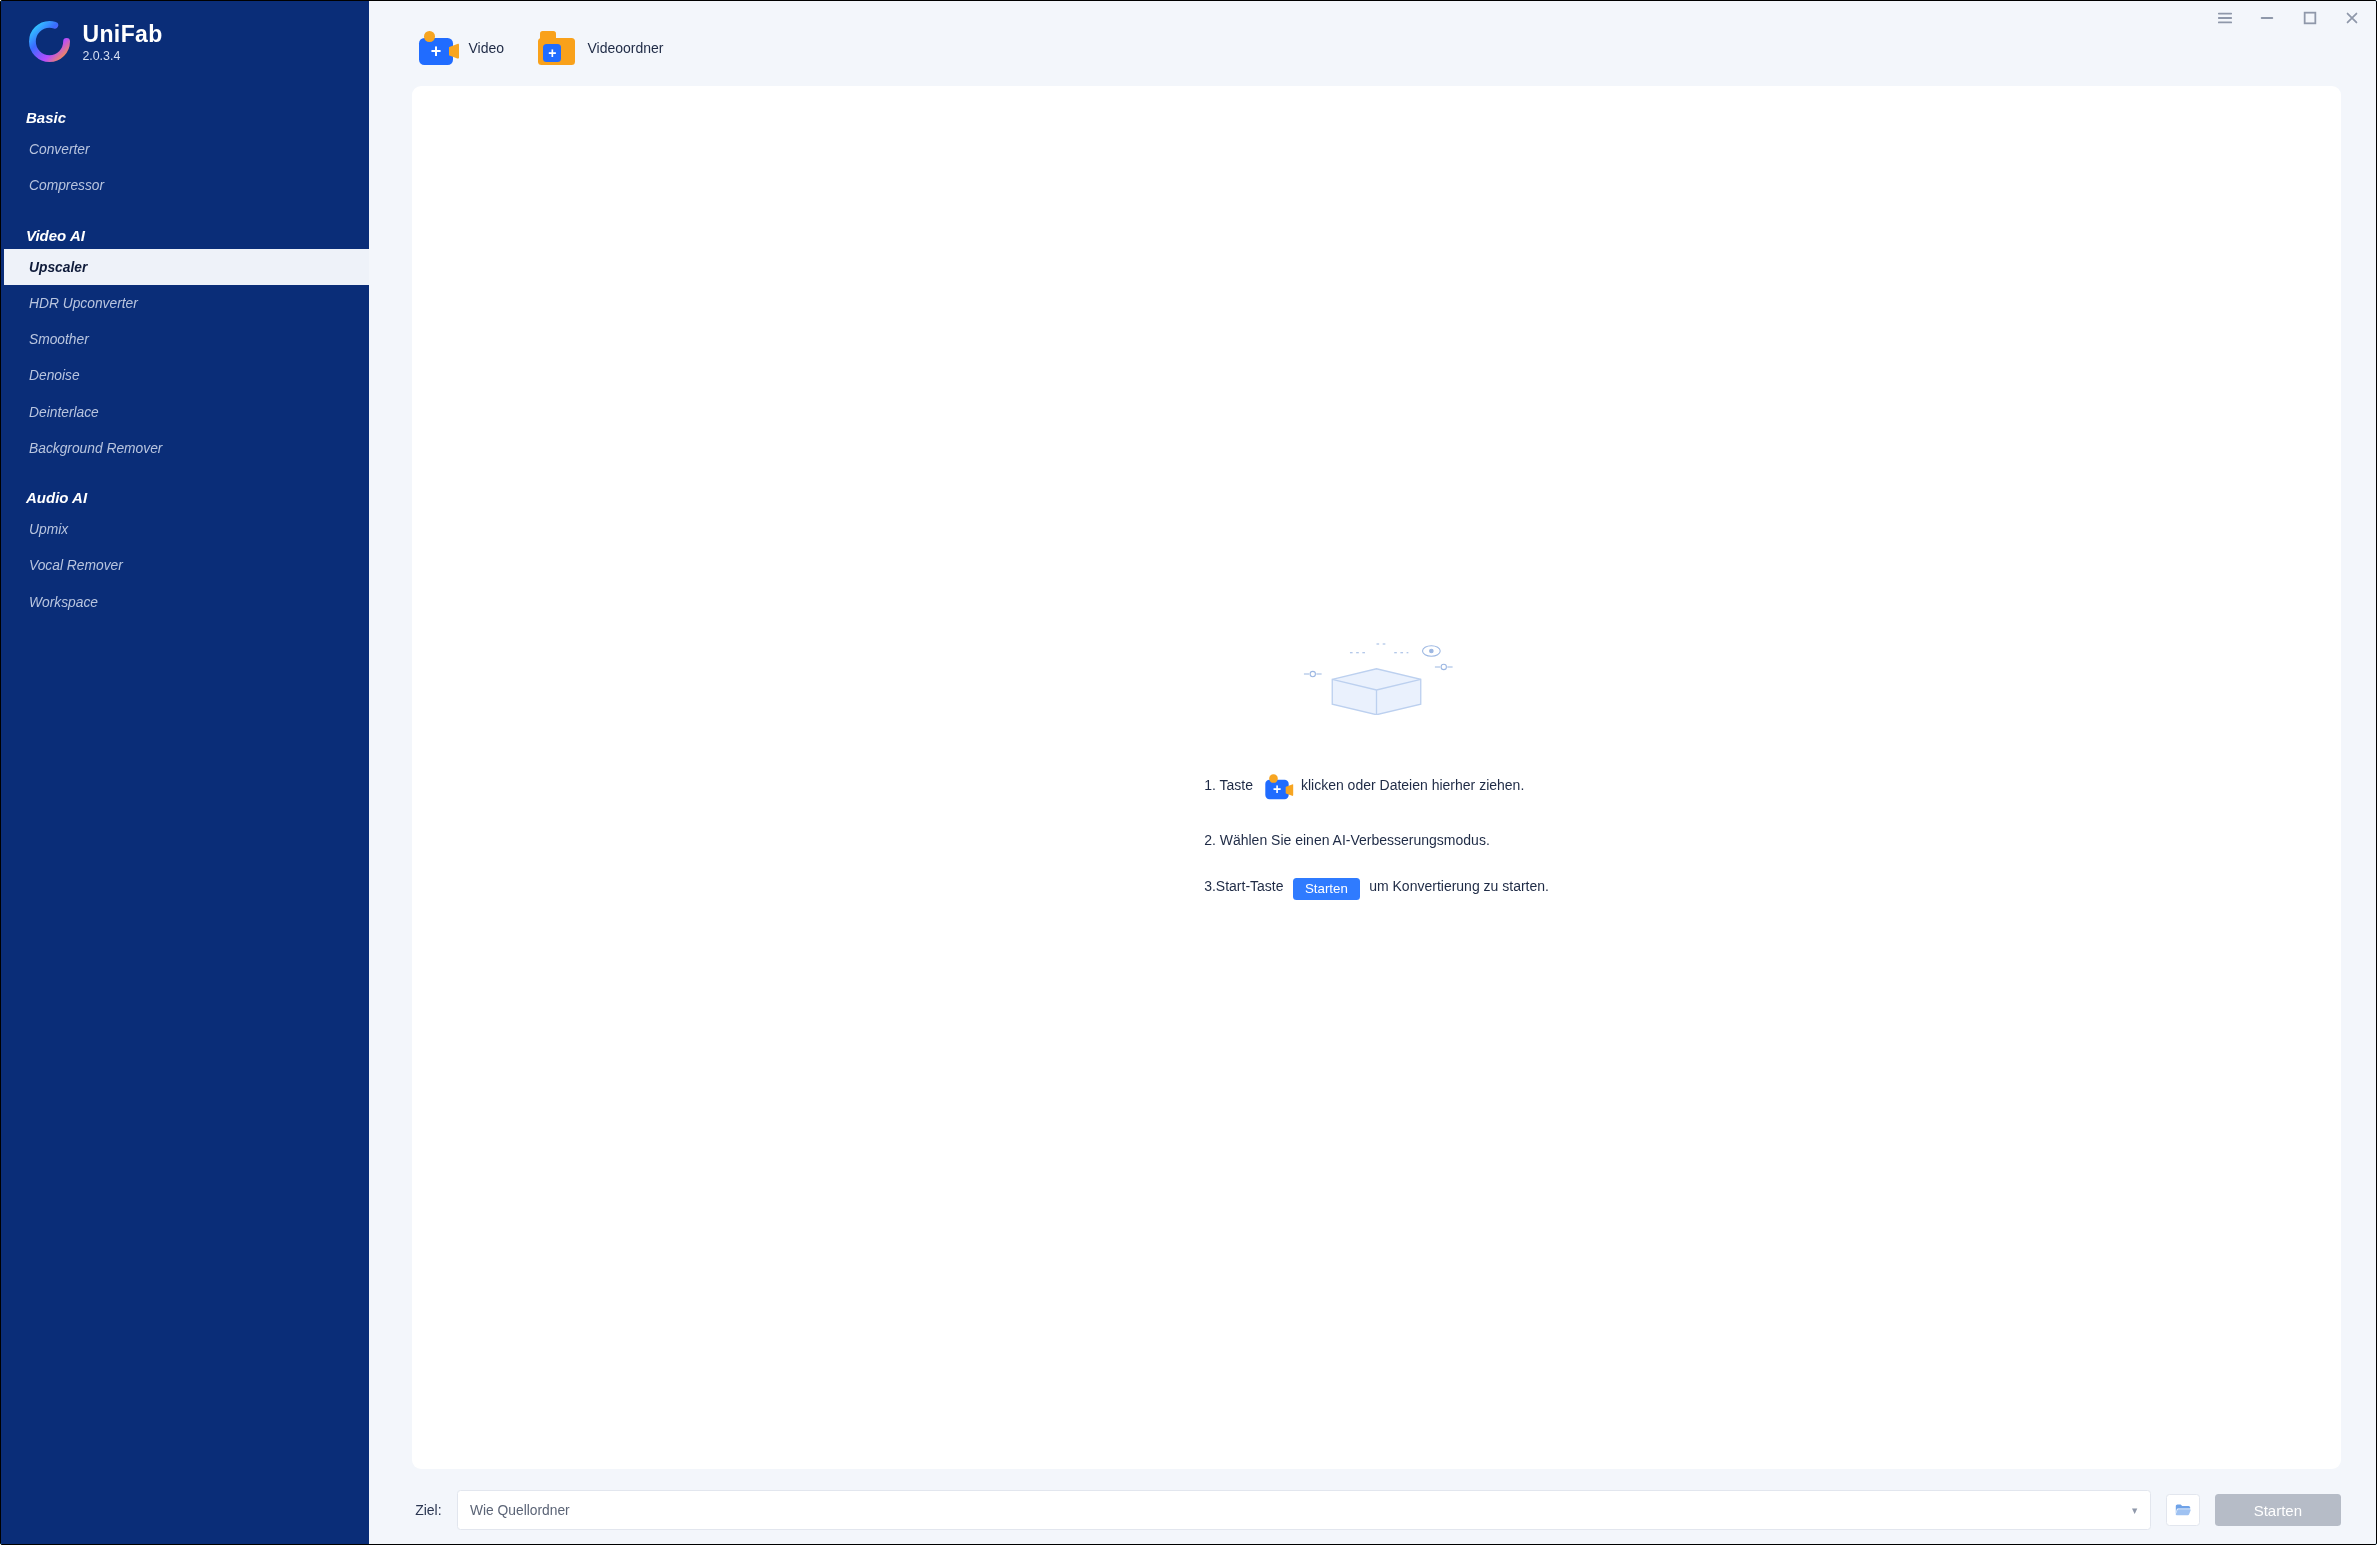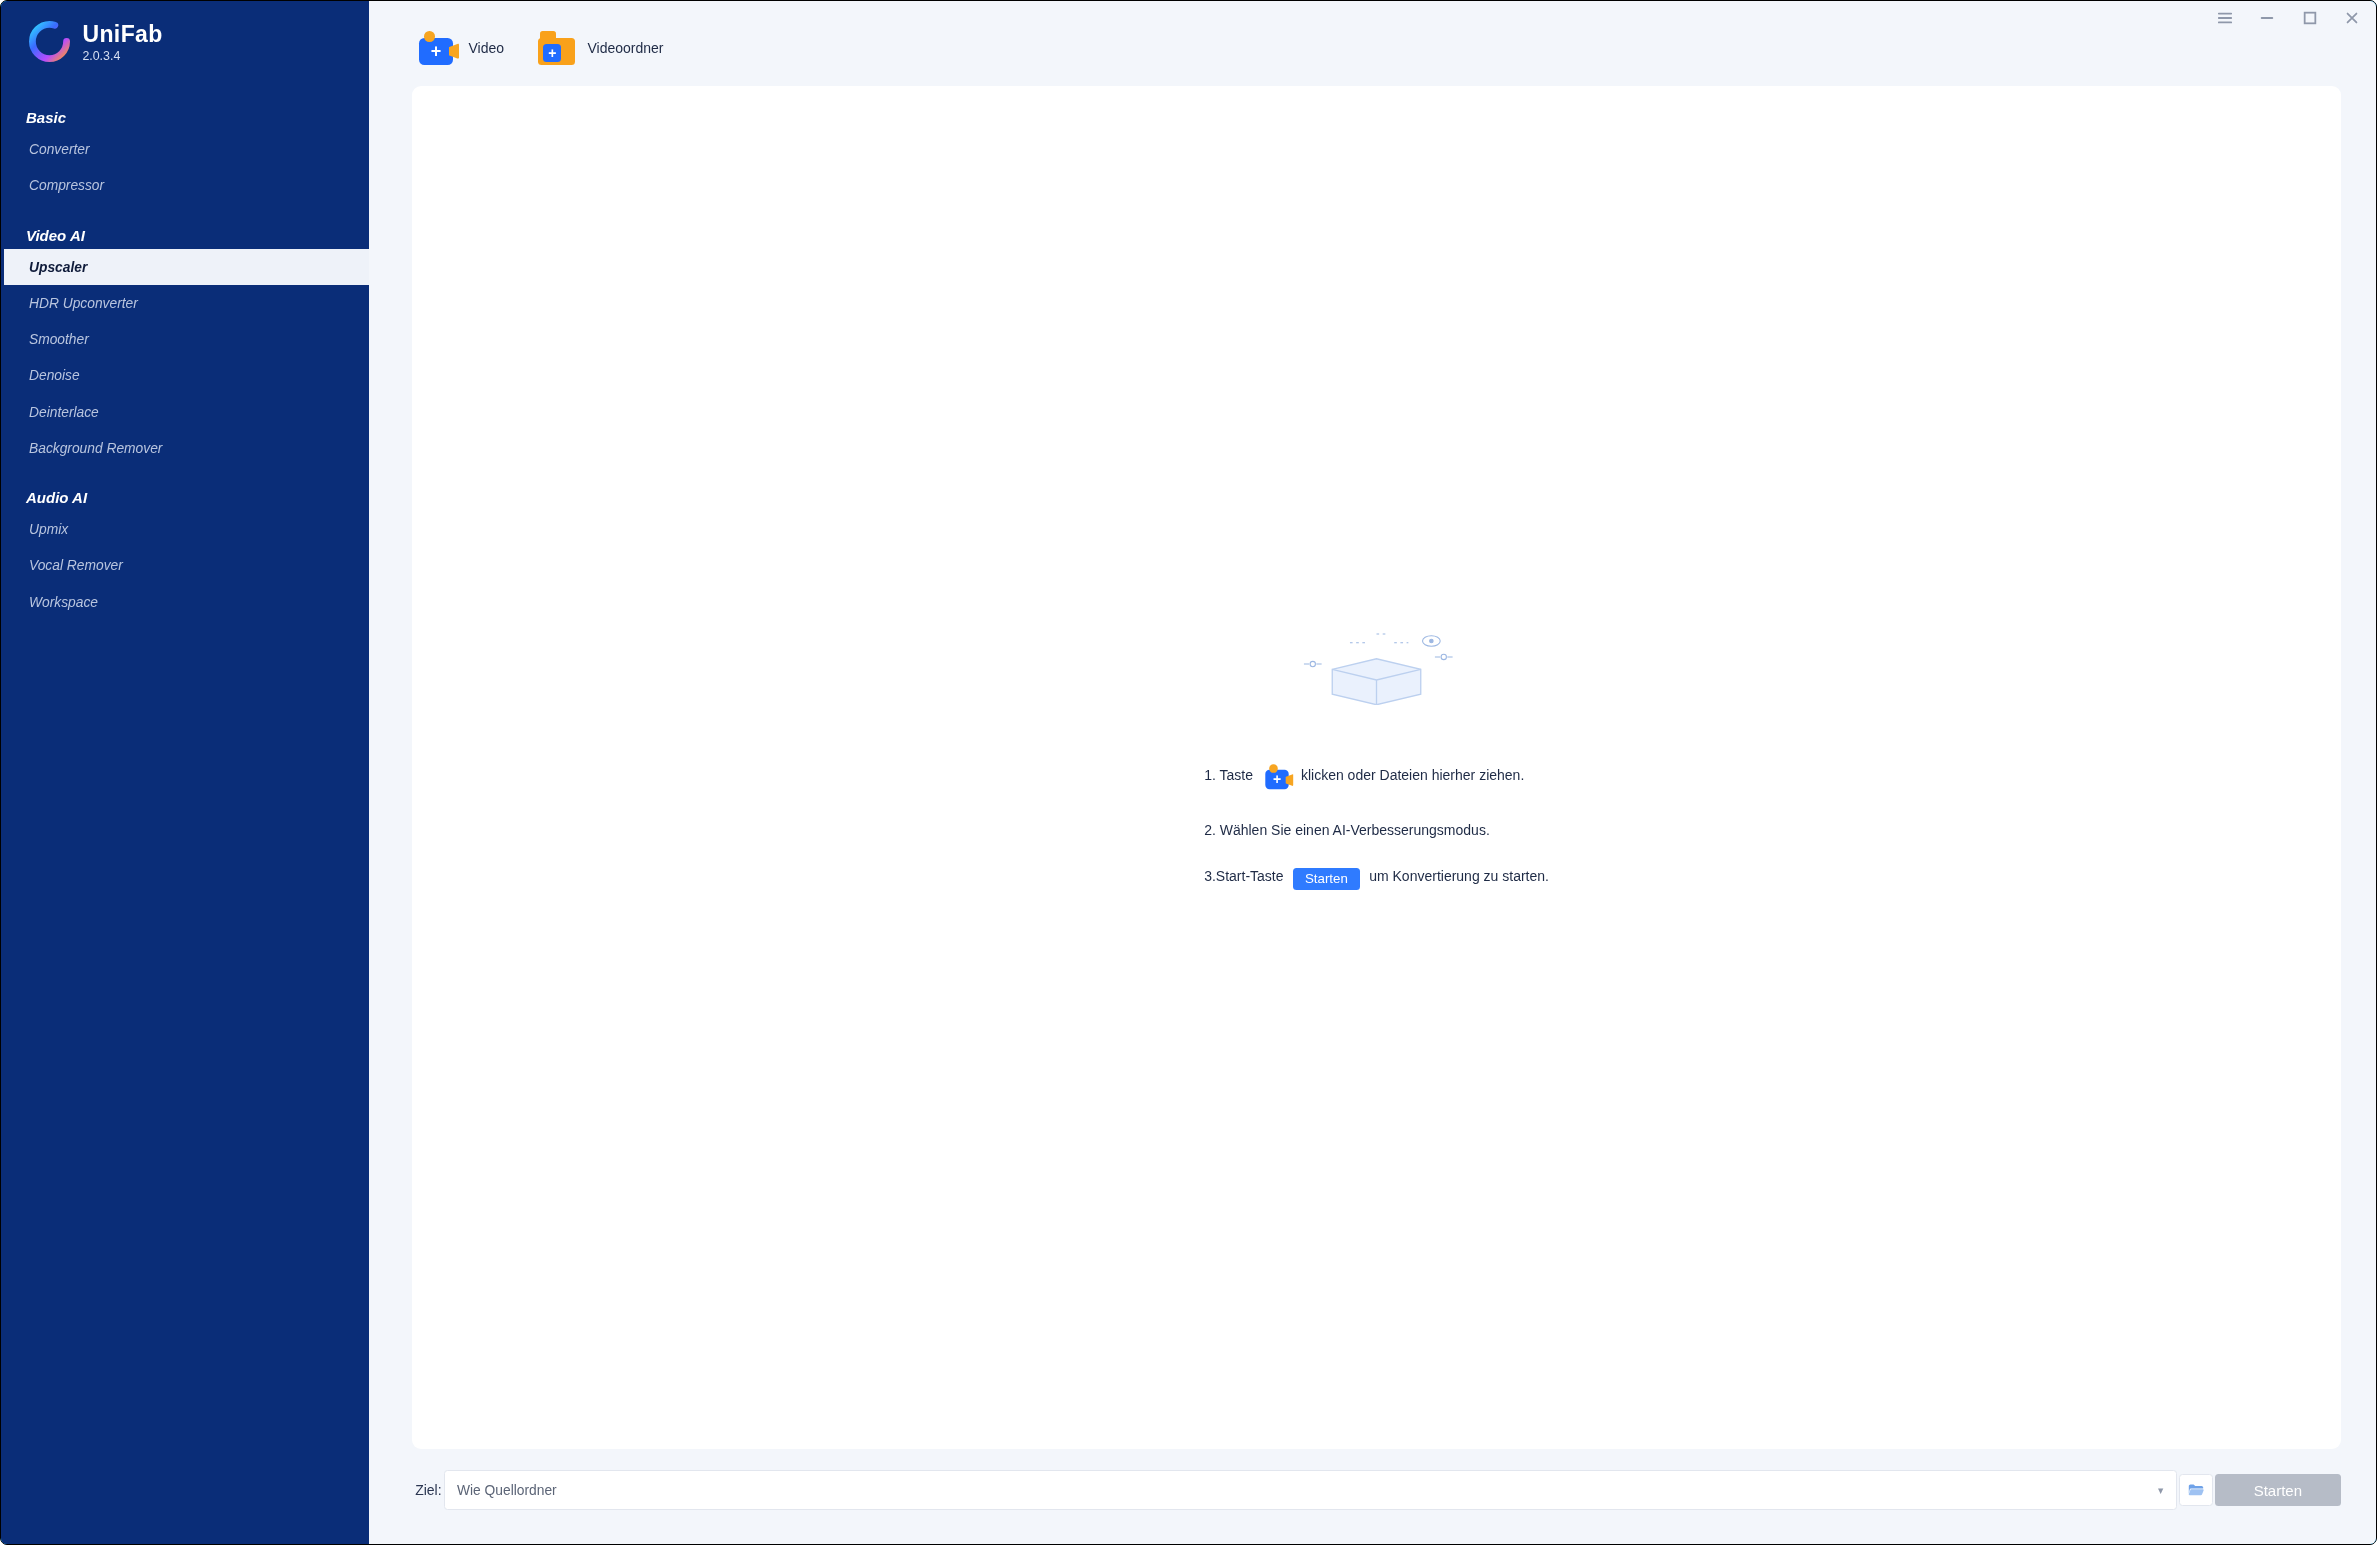--- a/index.html
+++ b/index.html
@@ -4,21 +4,21 @@
 <style>
   * { box-sizing: border-box; margin: 0; padding: 0; font-family: -apple-system, BlinkMacSystemFont, "Segoe UI", Arial, sans-serif; }
   html, body { width: 100%; height: 100%; }
   body { background: #fff; }
 
   .app {
     width: 100%;
     height: 100vh;
     display: flex;
     border: 1.8px solid #000;
-    border-radius: 7px;
+    border-radius: 2px;
     overflow: hidden;
     background: #0ea5e9;
   }
 
   
   .sidebar {
     width: 15.5%;
     min-width: 186px;
     background: #0a2d78;
     display: flex;
@@ -97,22 +97,22 @@
   }
   .placeholder { text-align: left; }
   .ill { margin: 0 auto 62px; width: 177px; height: 89px; display:block; }
   .step { color:#1e2a45; font-size:14px; margin: 30px 0; display:flex; align-items:flex-start; gap:9px; }
   .step .mini-dev { transform: scale(.78); display:inline-flex; }
   .pill { background:#2f7bff; color:#fff; border-radius:3.5px; padding:3.5px 12.4px; font-size:13.3px; display:inline-block; }
   .step3 { white-space: nowrap; }
 
   
   .bottombar {
-    display: flex; align-items: center; gap: 2px;
-    padding: 0 35px 34px 46px;
+    display: flex; align-items: center; gap: 15px;
+    padding: 0 35px 14px 46px;
   }
   .bb-label { color:#2a3550; font-size:14px; }
   .dest-select {
     flex: 1;
     background: #fff; border: 0.9px solid #e2e6ee; border-radius: 3.5px;
     height: 40px; display: flex; align-items: center; justify-content: space-between;
     padding: 0 12.4px; color:#5b6476; font-size:13.8px;
   }
   .dest-select .caret { color:#8f98aa; font-size:10.6px; }
   .dest-browse {

